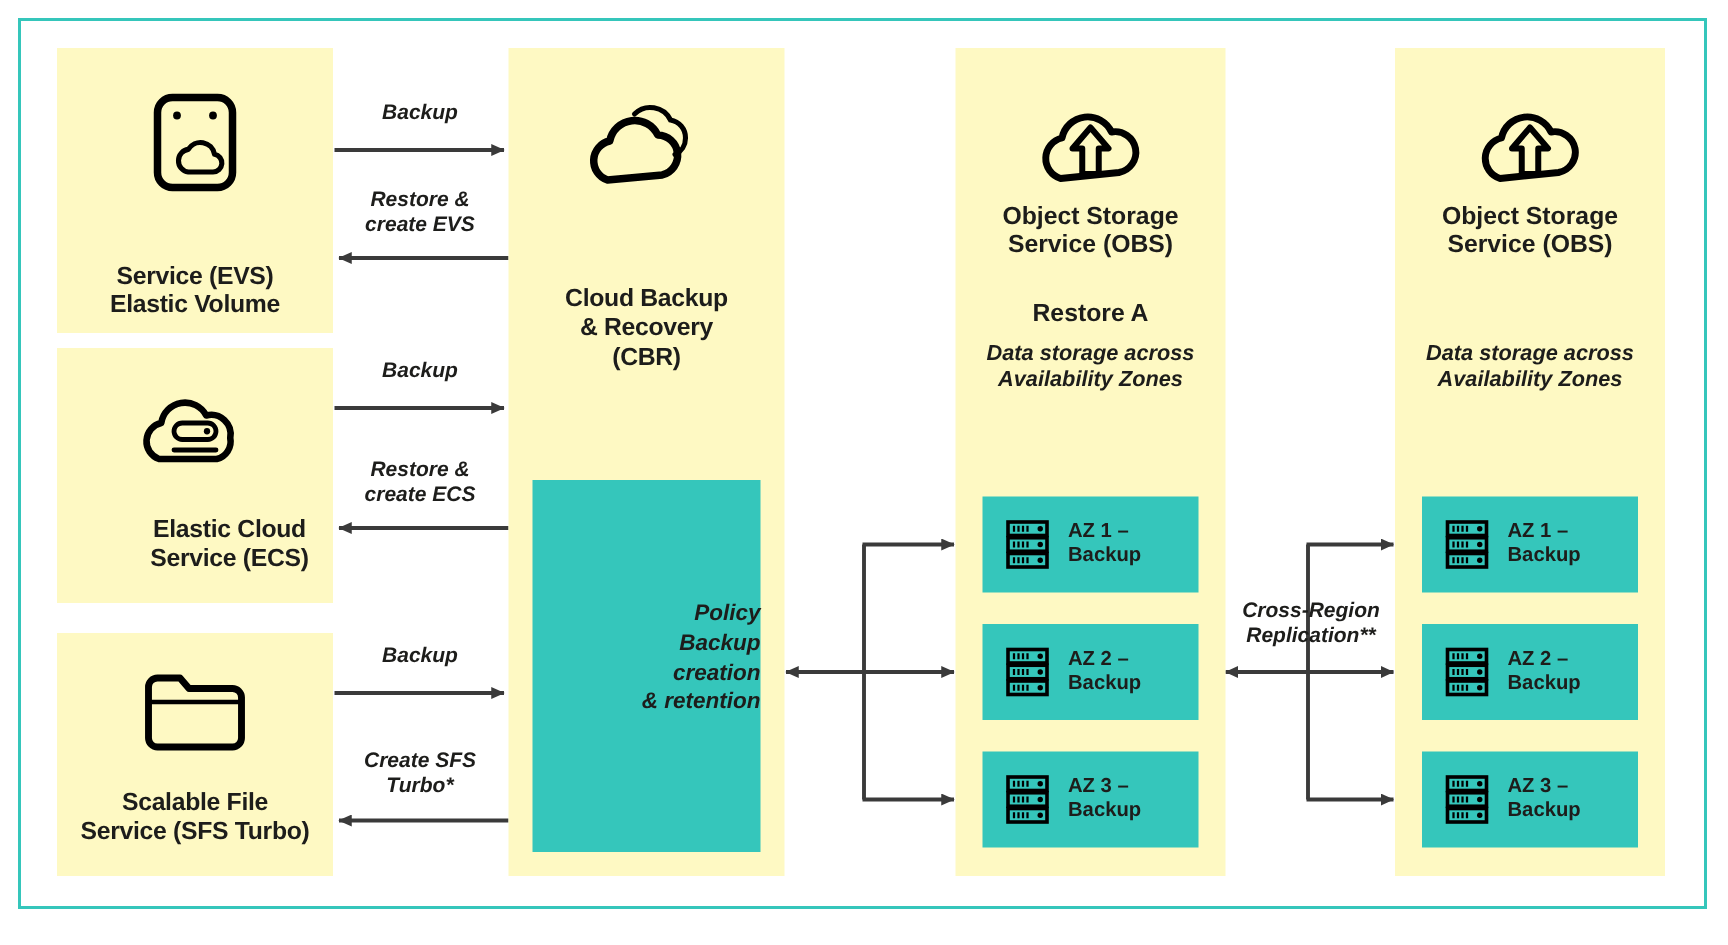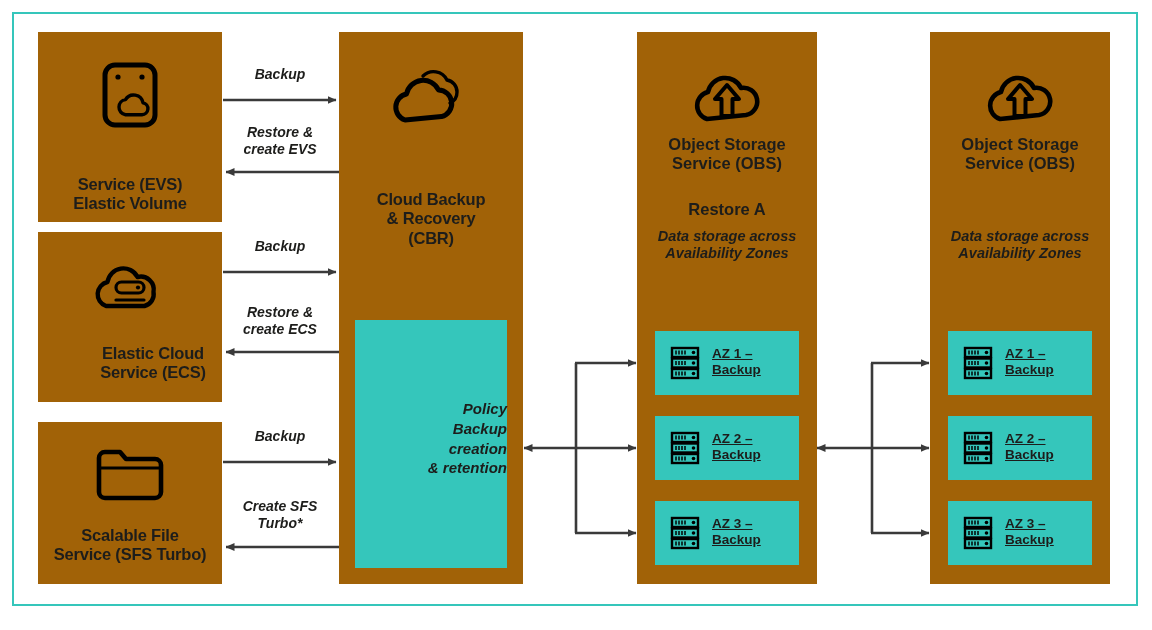--- a/index.html
+++ b/index.html
@@ -1,29 +1,29 @@
 <!DOCTYPE html>
 <html><head>
 <meta charset="utf-8">
 <style>
   html,body{margin:0;padding:0;background:#ffffff;}
   body{font-family:"Liberation Sans",sans-serif;}
   #canvas{position:relative;width:1152px;height:630px;background:#ffffff;overflow:hidden;}
   #frame{position:absolute;left:12px;top:12px;width:1126px;height:594px;border:2px solid #35c6bb;box-sizing:border-box;}
 
-  .box{position:absolute;background:#a16207;box-sizing:border-box;}
+  .box{position:absolute;background:#fef9c3;box-sizing:border-box;}
   .inset{position:absolute;background:#35c6bb;box-sizing:border-box;}
 
   .lbl{color:#1d1d1b;text-align:center;line-height:1.18;}
   .svc-title{font-weight:bold;font-size:16.5px;letter-spacing:-0.2px;}
   .region-title{font-weight:bold;font-size:16.5px;}
   .region-sub{font-style:italic;font-weight:bold;font-size:14.5px;line-height:1.2;}
   .policy{font-style:italic;font-weight:bold;font-size:15px;line-height:1.32;color:#1d1d1b;text-align:center;}
   .policy .p1{font-weight:bold;font-style:italic;}
-  .az-label{font-weight:bold;font-size:13.5px;line-height:1.22;color:#1d1d1b;text-align:left;text-decoration:underline;}
+  .az-label{font-weight:bold;font-size:13.5px;line-height:1.22;color:#1d1d1b;text-align:left;}
 
   .arrow-lbl{position:absolute;font-style:italic;font-weight:bold;font-size:14px;color:#1d1d1b;text-align:center;line-height:1.18;}
 
   .icon-wrap{position:absolute;display:flex;align-items:center;justify-content:center;}
 
   svg{display:block;}
 </style>
 </head>
 <body>
 
@@ -254,20 +254,24 @@
           <circle cx="23.5" cy="27.5" r="1.8" fill="#000"></circle>
         </svg>
       </div>
       <div class="az-label" style="position:absolute;left:57px;top:15px;width:85px;">
         <div>AZ 3 –</div>
         <div>Backup</div>
       </div>
     </div>
   </div>
 
+  <div class="arrow-lbl" style="left:818px;top:398px;width:112px;line-height:1.2;">
+    <div>Cross-Region</div>
+    <div>Replication**</div>
+  </div>
 
   <div class="box" style="left:930px;top:32px;width:180px;height:552px;">
     <div class="icon-wrap" style="left:0;top:34px;width:180px;height:64px;">
       <svg width="80" height="58" viewBox="0 0 80 58">
         <path d="M20 50 a14 14 0 0 1 1 -27 a17.5 17.5 0 0 1 33 -4 a13.5 13.5 0 0 1 5 27 z" fill="none" stroke="#000" stroke-width="4.6" stroke-linejoin="round"></path>
         <path d="M40 16 L52 30 H45.5 V47 H34.5 V30 H28 Z" fill="none" stroke="#000" stroke-width="4" stroke-linejoin="round"></path>
       </svg>
     </div>
     <div class="lbl region-title" style="position:absolute;left:0;top:103px;width:180px;">
       <div>Object Storage</div>

